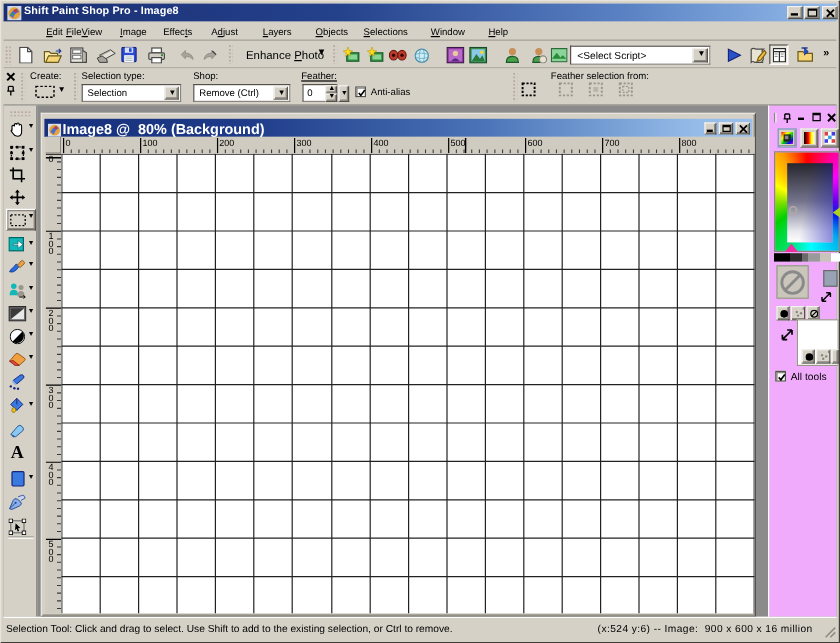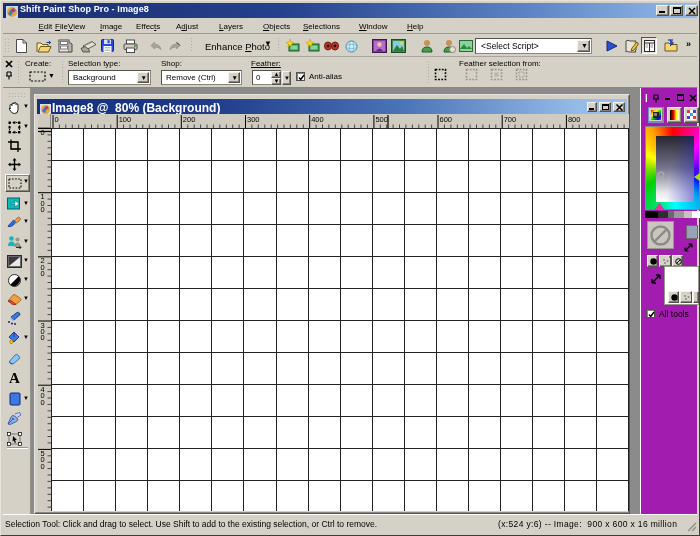--- a/index.html
+++ b/index.html
@@ -209,21 +209,21 @@
     </svg>
   <div class="abs grip" style="left:17px;top:3px;width:4px;height:25px;"></div>
   <div class="abs" style="left:25px;top:2px;font-size:8px;">Create:</div>
   <svg class="abs" style="left:29px;top:14px;" width="17" height="11" viewBox="0 0 17 11">
       <rect x="1" y="1" width="15" height="9" fill="none" stroke="#000" stroke-width="1.2" stroke-dasharray="2,1.6"></rect>
     </svg>
   <div class="abs" style="left:48px;top:15px;font-size:7px;">▼</div>
   <div class="abs grip" style="left:61px;top:3px;width:4px;height:25px;"></div>
   <div class="abs" style="left:68px;top:2px;font-size:8px;">Selection type:</div>
   <div class="abs" style="left:68px;top:13px;width:83px;height:15px;background:#fff;border:1px solid #8a867e;border-top-color:#55524c;border-left-color:#55524c;">
-    <span class="abs" style="left:4px;top:2px;font-size:8px;">Background</span>
+    <span class="abs" style="left:4px;top:2px;font-size:8px;">Selection</span>
     <div class="abs btn" style="right:1px;top:1px;width:12px;height:11px;">
         <span class="abs" style="left:2.5px;top:1px;font-size:6.5px;">▼</span>
       </div>
   </div>
   <div class="abs" style="left:161px;top:2px;font-size:8px;">Shop:</div>
   <div class="abs" style="left:161px;top:13px;width:81px;height:15px;background:#fff;border:1px solid #8a867e;border-top-color:#55524c;border-left-color:#55524c;">
     <span class="abs" style="left:4px;top:2px;font-size:8px;">Remove (Ctrl)</span>
     <div class="abs btn" style="right:1px;top:1px;width:12px;height:11px;">
         <span class="abs" style="left:2.5px;top:1px;font-size:6.5px;">▼</span>
       </div>
@@ -630,21 +630,21 @@
 <line x1="0" y1="192.5" x2="578" y2="192.5" stroke="#222222" stroke-width="1"></line>
 <line x1="0" y1="224.5" x2="578" y2="224.5" stroke="#222222" stroke-width="1"></line>
 <line x1="0" y1="256.5" x2="578" y2="256.5" stroke="#222222" stroke-width="1"></line>
 <line x1="0" y1="288.5" x2="578" y2="288.5" stroke="#222222" stroke-width="1"></line>
 <line x1="0" y1="320.5" x2="578" y2="320.5" stroke="#222222" stroke-width="1"></line>
 <line x1="0" y1="352.5" x2="578" y2="352.5" stroke="#222222" stroke-width="1"></line>
 </svg>
   </div>
 </div>
 
-<div id="rpanel" class="abs" style="left:640px;top:88px;width:57px;height:426px;background:#a21caf;border-left:1px solid #fff;padding-left:24px;">
+<div id="rpanel" class="abs" style="left:640px;top:88px;width:57px;height:426px;background:#f0abfc;border-left:1px solid #fff;padding-left:24px;">
 
   <div class="abs" style="left:4px;top:6px;width:2px;height:8px;border-left:1px solid #8a867e;border-right:1px solid #fff;"></div>
   <svg class="abs" style="left:11px;top:6px;" width="8" height="9" viewBox="0 0 8 9">
       <path d="M2 1 H6 M2 1 V5 H6 V1 M1 5 H7 M4 5 V8.5" stroke="#000" stroke-width="1.1" fill="none"></path>
     </svg>
   <div class="abs" style="left:24px;top:10px;width:5px;height:2px;background:#000;"></div>
   <div class="abs" style="left:36px;top:6px;width:7px;height:7px;border:1px solid #000;border-top-width:2px;"></div>
   <svg class="abs" style="left:48px;top:6px;" width="8" height="8" viewBox="0 0 8 8">
       <path d="M1 1 L7 7 M7 1 L1 7" stroke="#000" stroke-width="1.6"></path>
     </svg>

